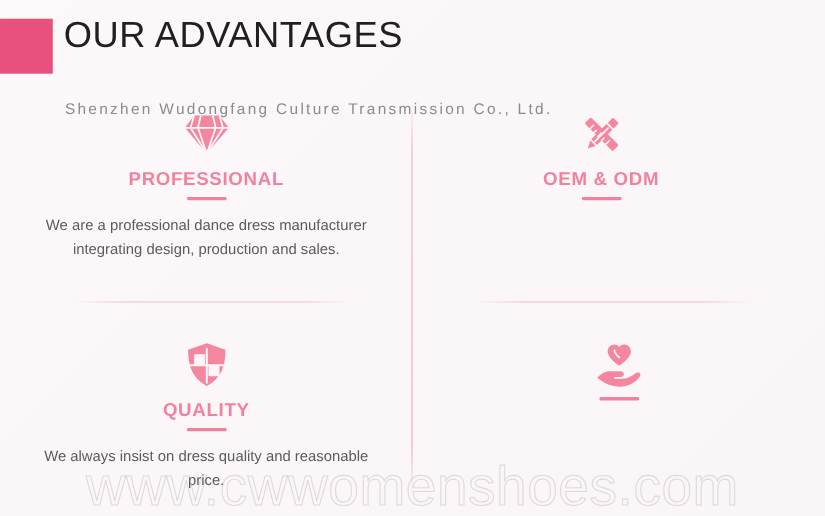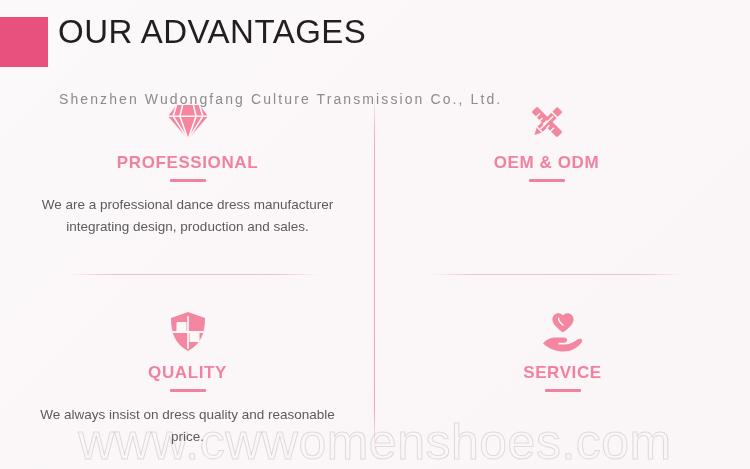--- a/index.html
+++ b/index.html
@@ -201,21 +201,20 @@
                      C26 26.5 27.2 27.6 27.2 29.1 C27.2 30.6 26 31.7 24 31.7 L18.5 31.7
                      L18.5 33.4 L25.5 33.4 C29.5 33.4 33.5 31.6 37.5 28.6
                      C40.6 26.3 43.6 28.9 41.4 31.8 C37 37.6 30.5 40.5 23.5 40.5
                      C16 40.5 9.5 38 3 32.5 Z"></path>
           </g>
           <g stroke="#fdf7f8" stroke-width="1.5" fill="none" stroke-linecap="round">
             <path d="M18.6 7.2 C18.6 9.6 20.3 11.8 23 14"></path>
           </g>
         </svg>
       </div>
-      <div class="cell-title">SERVICE</div>
       <div class="title-underline"></div>
     </div>
 
   </div>
 
   <div class="watermark">www.cwwomenshoes.com</div>
 
 </div>
 
 </body></html>

